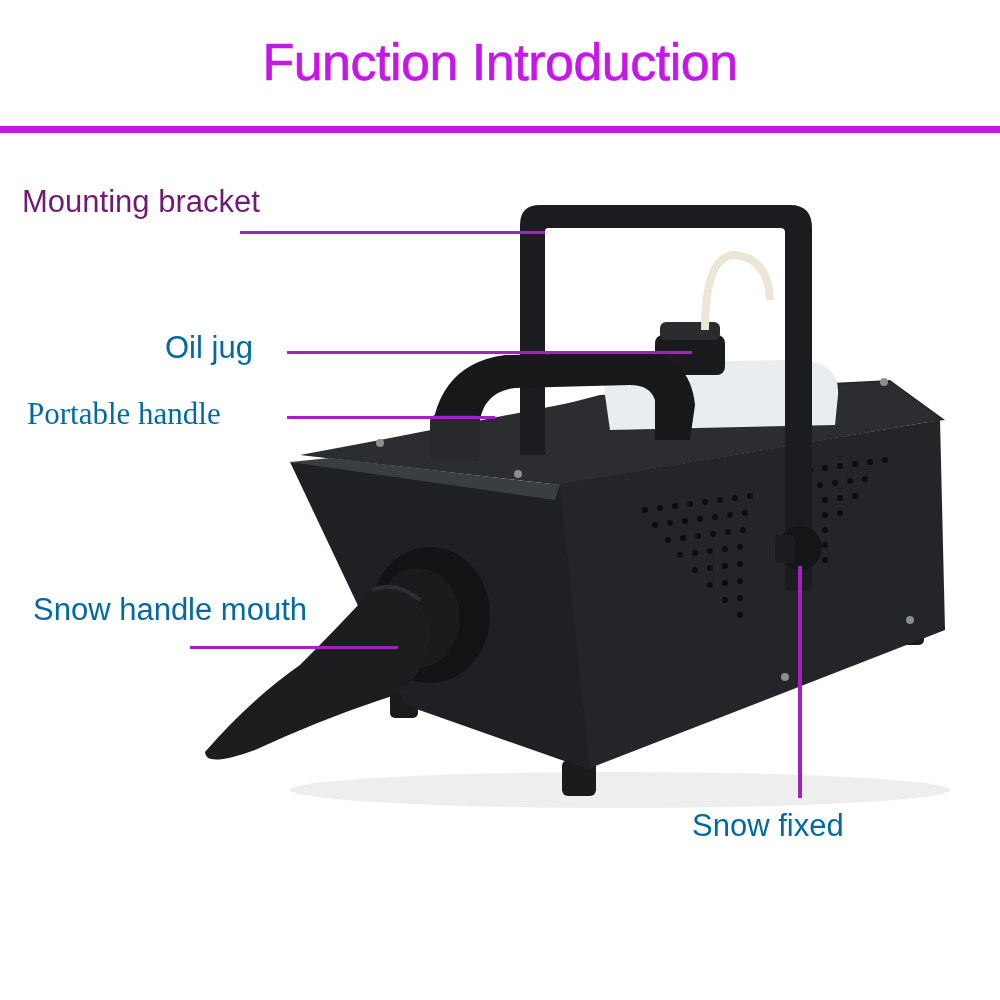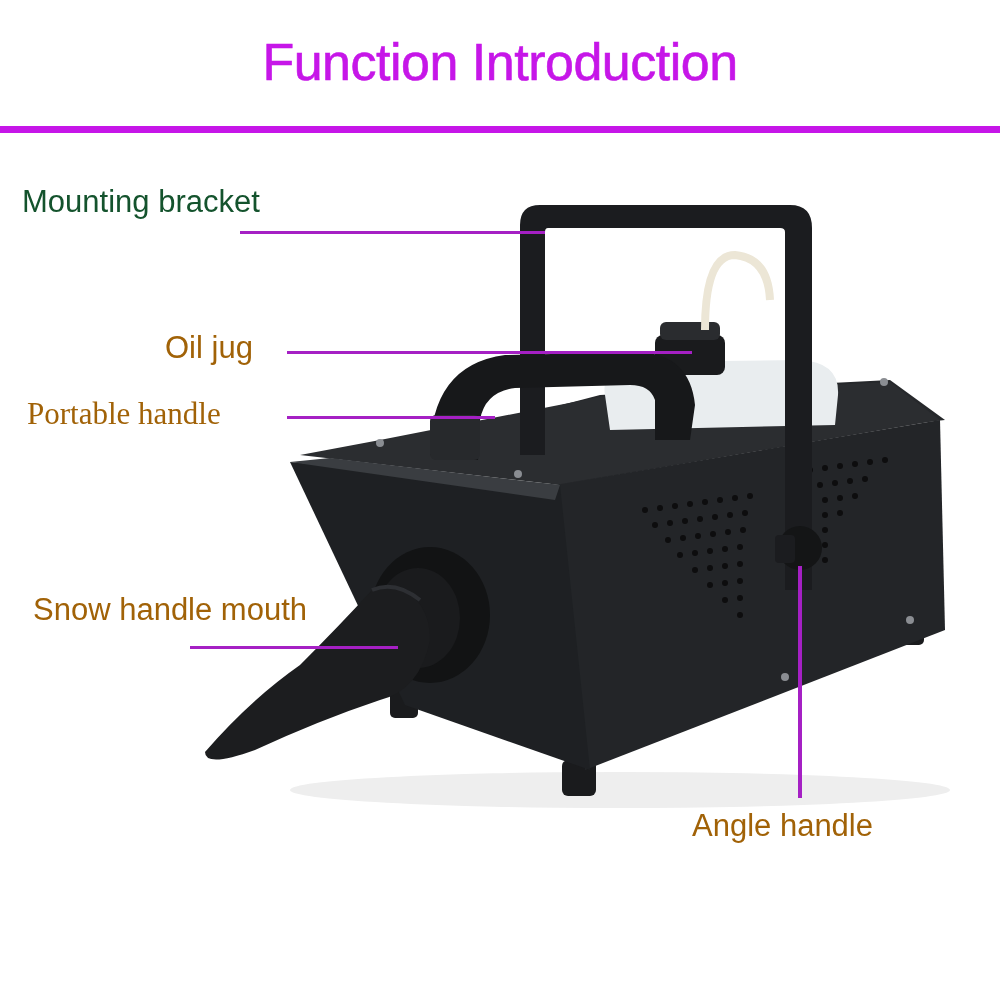--- a/index.html
+++ b/index.html
@@ -4,22 +4,22 @@
   <style>
     html, body { margin: 0; padding: 0; background: #ffffff; }
     body { width: 1000px; height: 1000px; position: relative; overflow: hidden; font-family: "Liberation Sans", sans-serif; }
     .title {
       position: absolute; left: 0; top: 32px; width: 1000px; text-align: center;
       font-size: 52px; font-weight: 400; color: #c616e8; letter-spacing: -0.5px;
       -webkit-text-stroke: 0.6px #c616e8;
     }
     .title-rule { position: absolute; left: 0; top: 126px; width: 1000px; height: 7px; background: #c616e8; }
     .product { position: absolute; left: 0; top: 0; width: 1000px; height: 1000px; }
-    .label { position: absolute; font-size: 31px; color: #a16207; white-space: nowrap; }
-    .label.muted { color: #14532d; }
+    .label { position: absolute; font-size: 31px; color: #0369a1; white-space: nowrap; }
+    .label.muted { color: #701a75; }
     .line { position: absolute; background: #a520c4; }
   </style>
 </head>
 <body>
 
 <div class="title">Function Introduction</div>
 <div class="title-rule"></div>
 
 <svg class="product" viewBox="0 0 1000 1000" xmlns="http://www.w3.org/2000/svg">
 
@@ -127,13 +127,13 @@
 <div class="label" style="left:165px; top:330px;">Oil jug</div>
 <div class="line" style="left:287px; top:351px; width:405px; height:3px;"></div>
 
 <div class="label" style="left:27px; top:396px;font-family:Liberation Serif, serif;">Portable handle</div>
 <div class="line" style="left:287px; top:416px; width:208px; height:3px;"></div>
 
 <div class="label" style="left:33px; top:592px;">Snow handle mouth</div>
 <div class="line" style="left:190px; top:646px; width:208px; height:3px;"></div>
 
 <div class="line" style="left:798px; top:566px; width:4px; height:232px;"></div>
-<div class="label" style="left:692px; top:808px;">Angle handle</div>
+<div class="label" style="left:692px; top:808px;">Snow fixed</div>
 
 </body></html>

